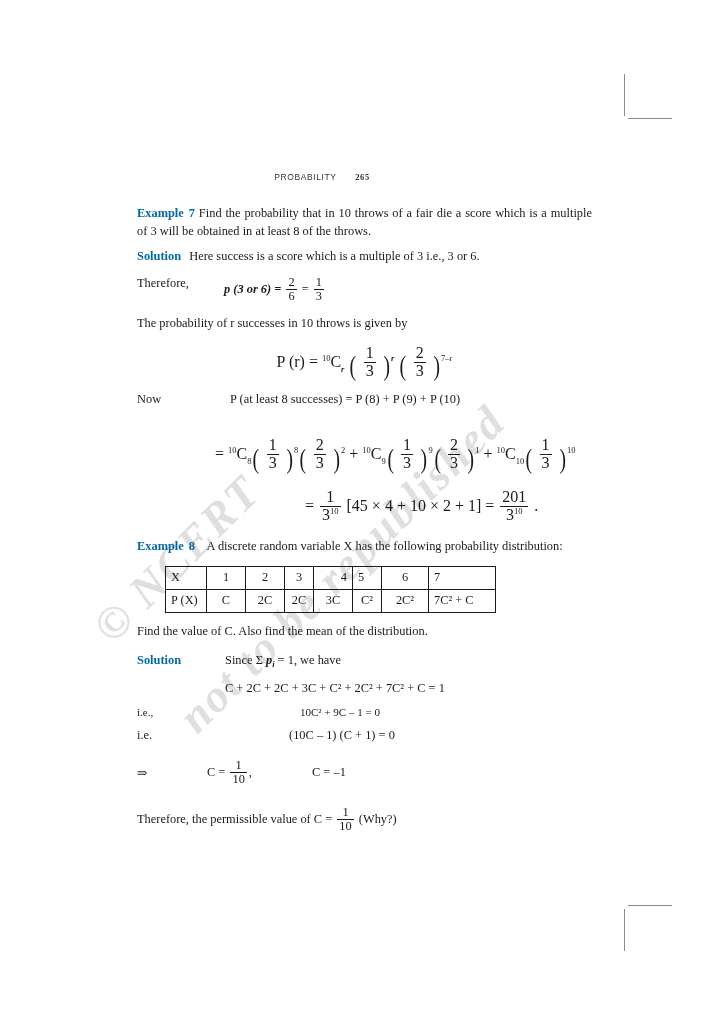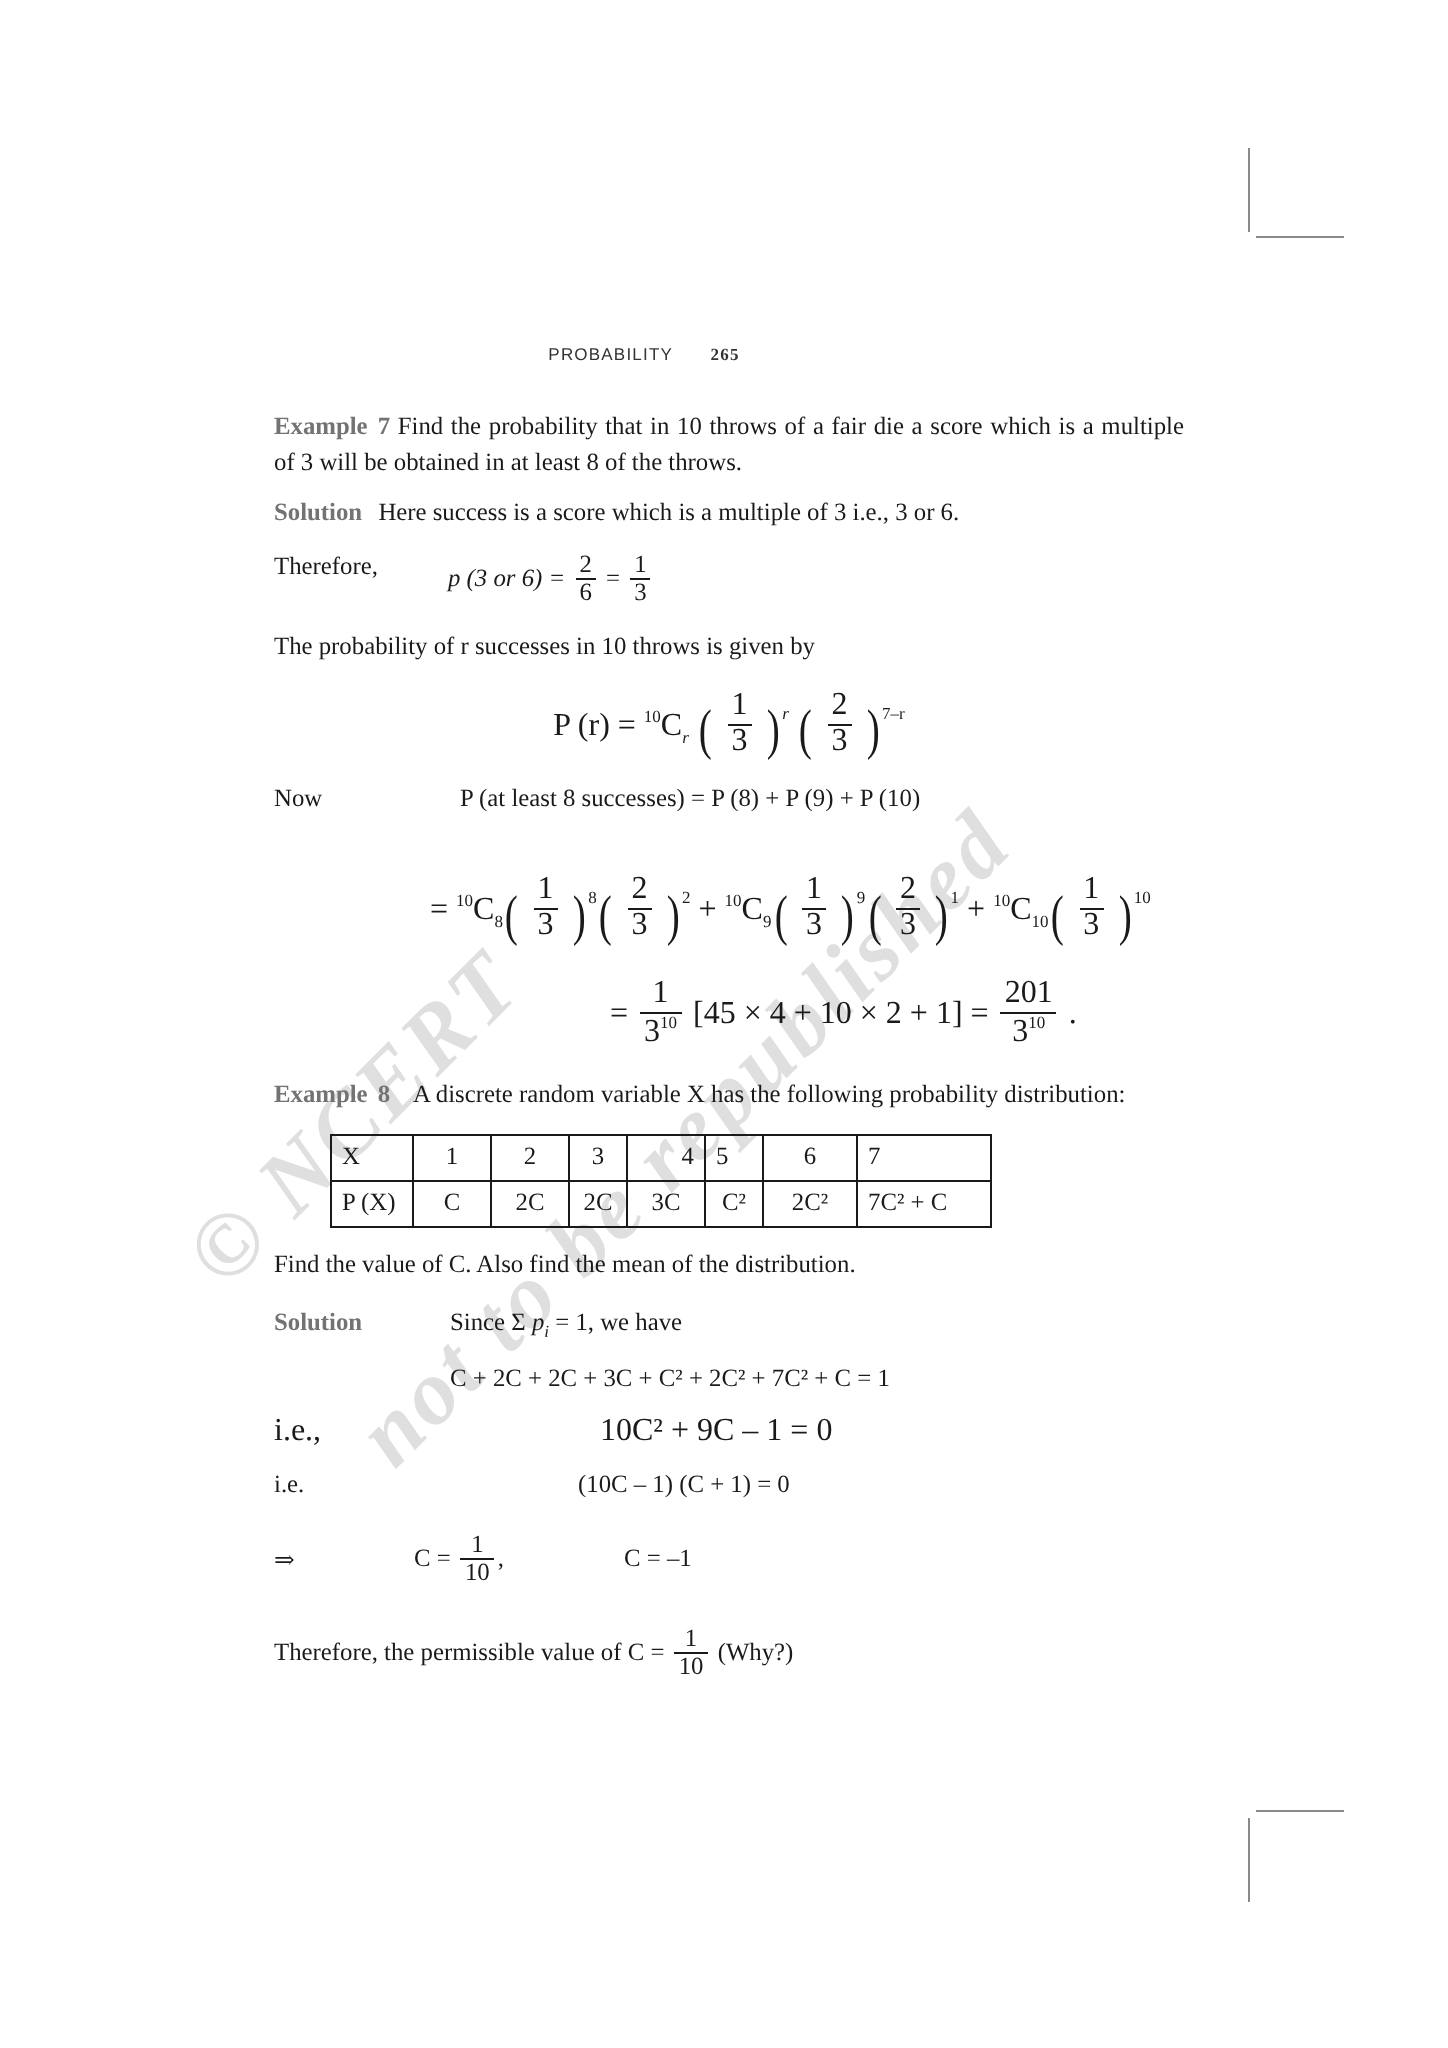--- a/index.html
+++ b/index.html
@@ -79,21 +79,21 @@
     width: 455px;
     z-index: 10;
   }
   .para {
     font-size: 12.4px;
     line-height: 1.45;
     margin: 0 0 7px 0;
   }
   .para.justify { text-align: justify; }
   .lead {
-    color: #737373;
+    color: #0369a1;
     font-weight: bold;
     font-family: "Liberation Serif", serif;
   }
   .lead-sp { display: inline-block; width: 5px; }
 
   .centered-eq { text-align: center; margin: 6px 0 6px 0; }
   .indent-row { display: flex; align-items: flex-start; margin: 3px 0; }
   .indent-row .col-label { width: 75px; flex: none; font-size: 12.4px; }
   .indent-row .col-eq { flex: 1; font-size: 12.4px; }
 
@@ -116,21 +116,21 @@
   .big-paren {
     display: inline-block;
     font-size: 28px;
     vertical-align: -0.30em;
     font-family: "Liberation Serif", serif;
     transform: scaleX(0.7);
   }
   .sup { font-size: 8.5px; vertical-align: super; }
   .sub { font-size: 8.5px; vertical-align: sub; }
   .presup { font-size: 8.5px; vertical-align: super; }
-  .ital { font-style: italic; }
+  .ital { font-style: italic; font-weight: bold; }
 
   
   .dist-table-wrap { margin: 10px 0 10px 28px; }
   table.dist {
     border-collapse: collapse;
     font-size: 12.4px;
     font-family: "Liberation Serif", serif;
   }
   table.dist td {
     border: 1px solid #1a1a1a;
@@ -306,21 +306,21 @@
     </div>
     <div>
       <span>Since Σ </span><span class="ital">p</span><span class="sub ital">i</span><span> = 1, we have</span>
     </div>
   </div>
 
   <div class="eqline" style="padding-left:88px;margin-top:12px;">
     <span>C + 2C + 2C + 3C + C² + 2C² + 7C² + C = 1</span>
   </div>
 
-  <div class="row-flex" style="font-size:16px;margin-top:10px;">
+  <div class="row-flex" style="font-size:11px;margin-top:10px;">
     <div class="w-lab" style="width:88px;">i.e.,</div>
     <div style="padding-left:75px;">10C² + 9C – 1 = 0</div>
   </div>
 
   <div class="row-flex" style="font-size:12.4px;margin-top:10px;">
     <div class="w-lab" style="width:88px;">i.e.</div>
     <div style="padding-left:64px;">(10C – 1) (C + 1) = 0</div>
   </div>
 
   <div class="row-flex" style="font-size:12.4px;margin-top:16px;align-items:center;">

